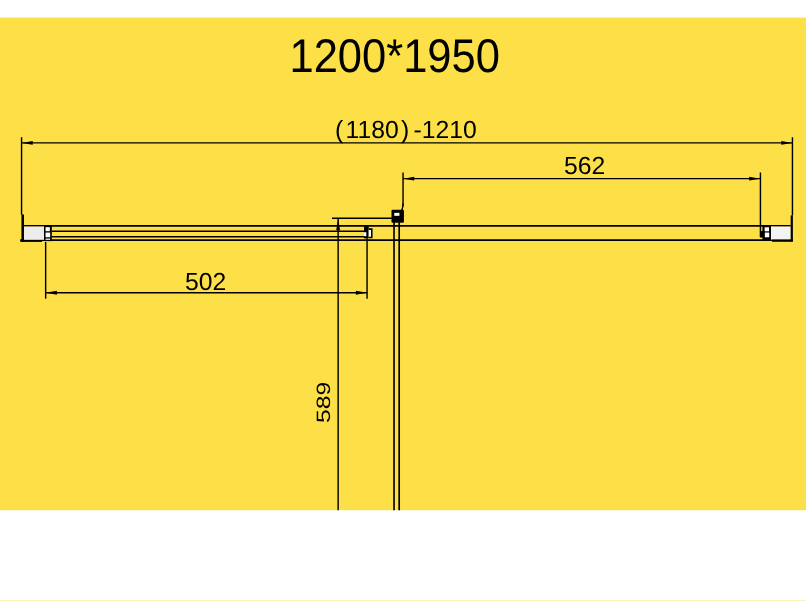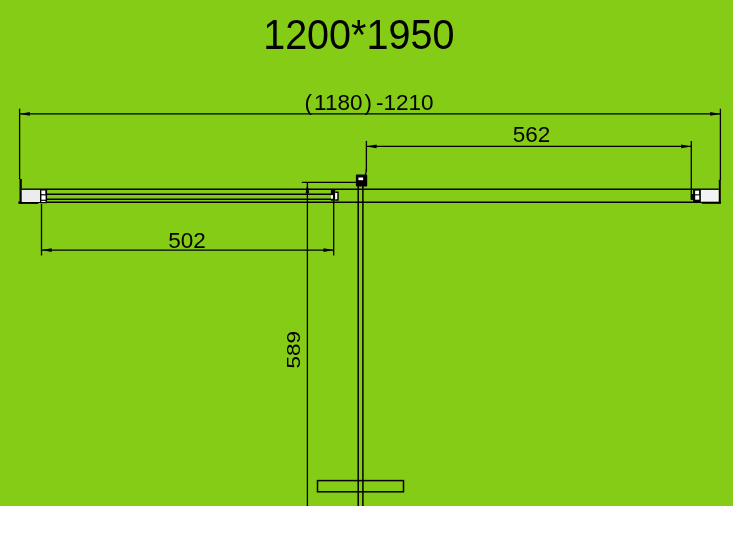--- a/index.html
+++ b/index.html
@@ -1,16 +1,16 @@
 <!DOCTYPE html>
 <html><head>
 <meta charset="utf-8">
 <style>
   html,body{margin:0;padding:0;background:#ffffff;}
-  .page{position:relative;width:733px;height:506px;background:#84cc16;overflow:hidden;}
+  .page{position:relative;width:733px;height:448px;background:#fde047;overflow:hidden;margin-top:16px;}
   svg{position:absolute;left:0;top:0;}
   text{font-family:"Liberation Sans",sans-serif;fill:#000;}
 </style>
 </head>
 <body>
 <div class="page">
 <svg width="733" height="546" viewBox="0 0 733 546">
 
   <g transform="translate(358.8 49) scale(0.92 1)">
         <text x="0" y="0" font-size="43" text-anchor="middle">1200*1950</text>

